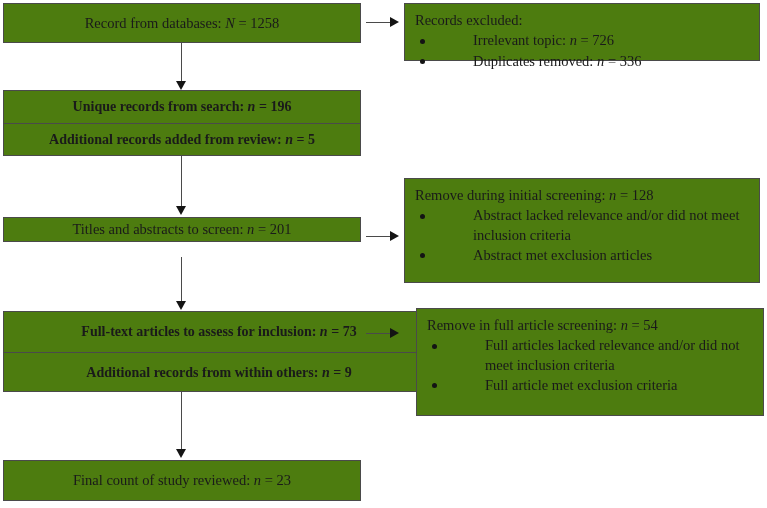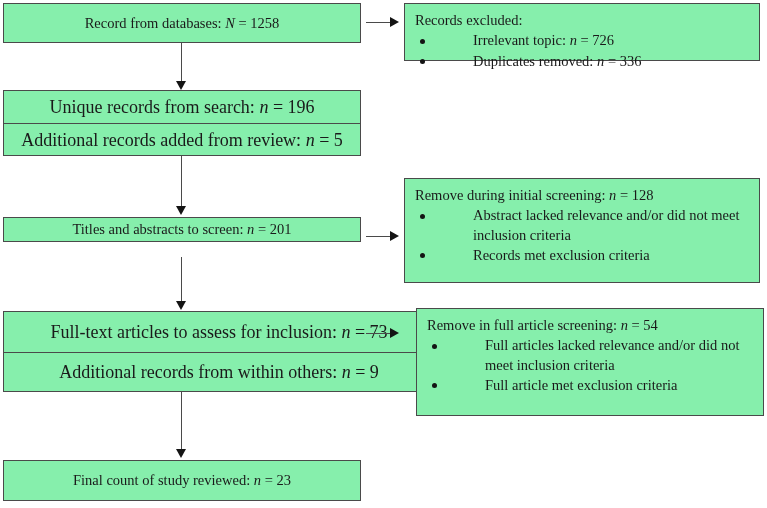--- a/index.html
+++ b/index.html
@@ -16,40 +16,41 @@
   }
   #diagram {
     position: relative;
     width: 767px;
     height: 508px;
   }
   .box {
     position: absolute;
     box-sizing: border-box;
     border: 1px solid #4a4a4a;
-    background: #86efac;
+    background: #4d7c0f;
   }
   .box-center {
     display: flex;
     align-items: center;
     justify-content: center;
     text-align: center;
     font-size: 14.5px;
     line-height: 1.25;
     padding: 0 8px;
   }
   .split-row {
     box-sizing: border-box;
     display: flex;
     align-items: center;
     justify-content: center;
     text-align: center;
-    font-size: 18px;
+    font-size: 14px;
     line-height: 1.25;
     padding: 0 8px;
+    font-weight: bold;
   }
   .split-row.top {
     border-bottom: 1px solid #4a4a4a;
   }
   .box-list {
     padding: 7px 8px 6px 10px;
     font-size: 14.5px;
     line-height: 1.33;
   }
   .list-head {
@@ -148,21 +149,21 @@
   <div class="hline" style="left:366px; top:236px; width:26px;"></div>
   <div class="arrow-right" style="left:390px; top:231px;"></div>
 
   <div class="vline" style="left:181px; top:257px; height:46px;"></div>
   <div class="arrow-down" style="left:176px; top:301px;"></div>
 
   <div class="box box-list" style="left:404px; top:178px; width:356px; height:105px;">
     <div class="list-head"><span>Remove during initial screening: </span><i class="var">n</i><span> = </span><span>128</span></div>
     <ul class="bullets">
       <li>Abstract lacked relevance and/or did not meet inclusion criteria</li>
-      <li>Records met exclusion criteria</li>
+      <li>Abstract met exclusion articles</li>
     </ul>
   </div>
 
   <div class="box" style="left:3px; top:311px; width:432px; height:81px;">
     <div class="split-row top" style="height:41px;">
       <span><span>Full-text articles to assess for inclusion: </span><i class="var">n</i><span> = </span><span>73</span></span>
     </div>
     <div class="split-row" style="height:39px;">
       <span><span>Additional records from within others: </span><i class="var">n</i><span> = </span><span>9</span></span>
     </div>

